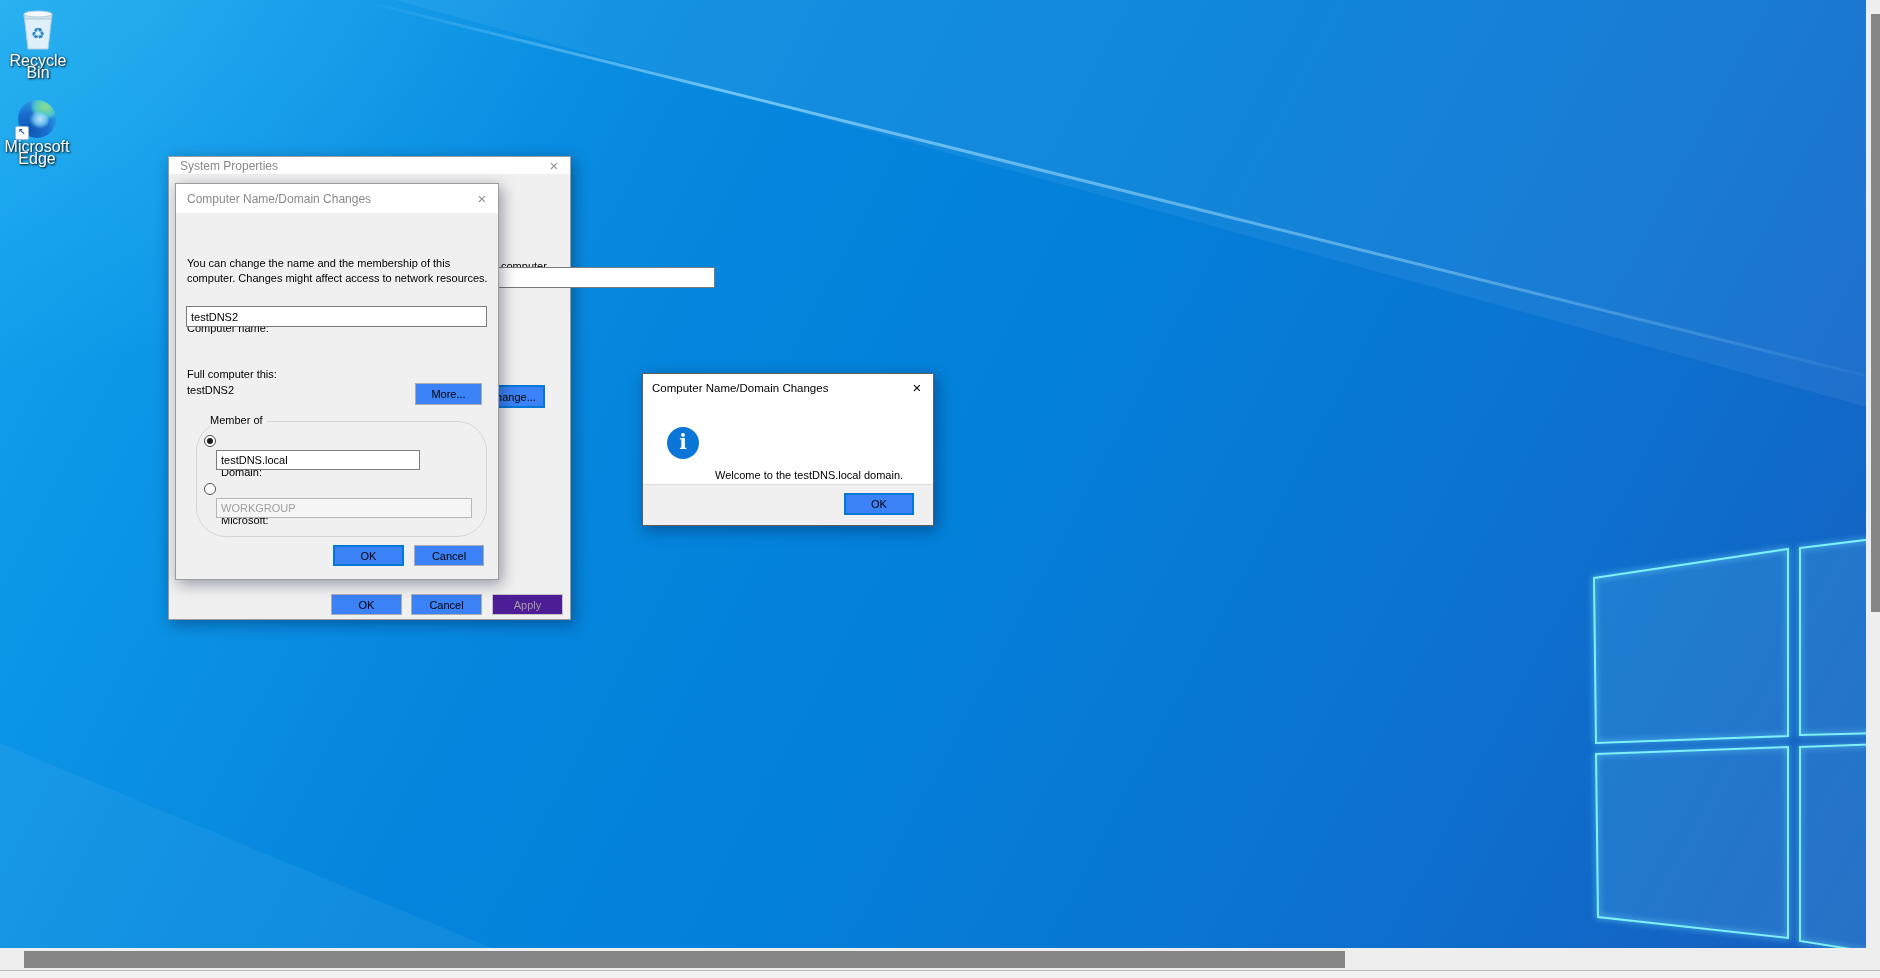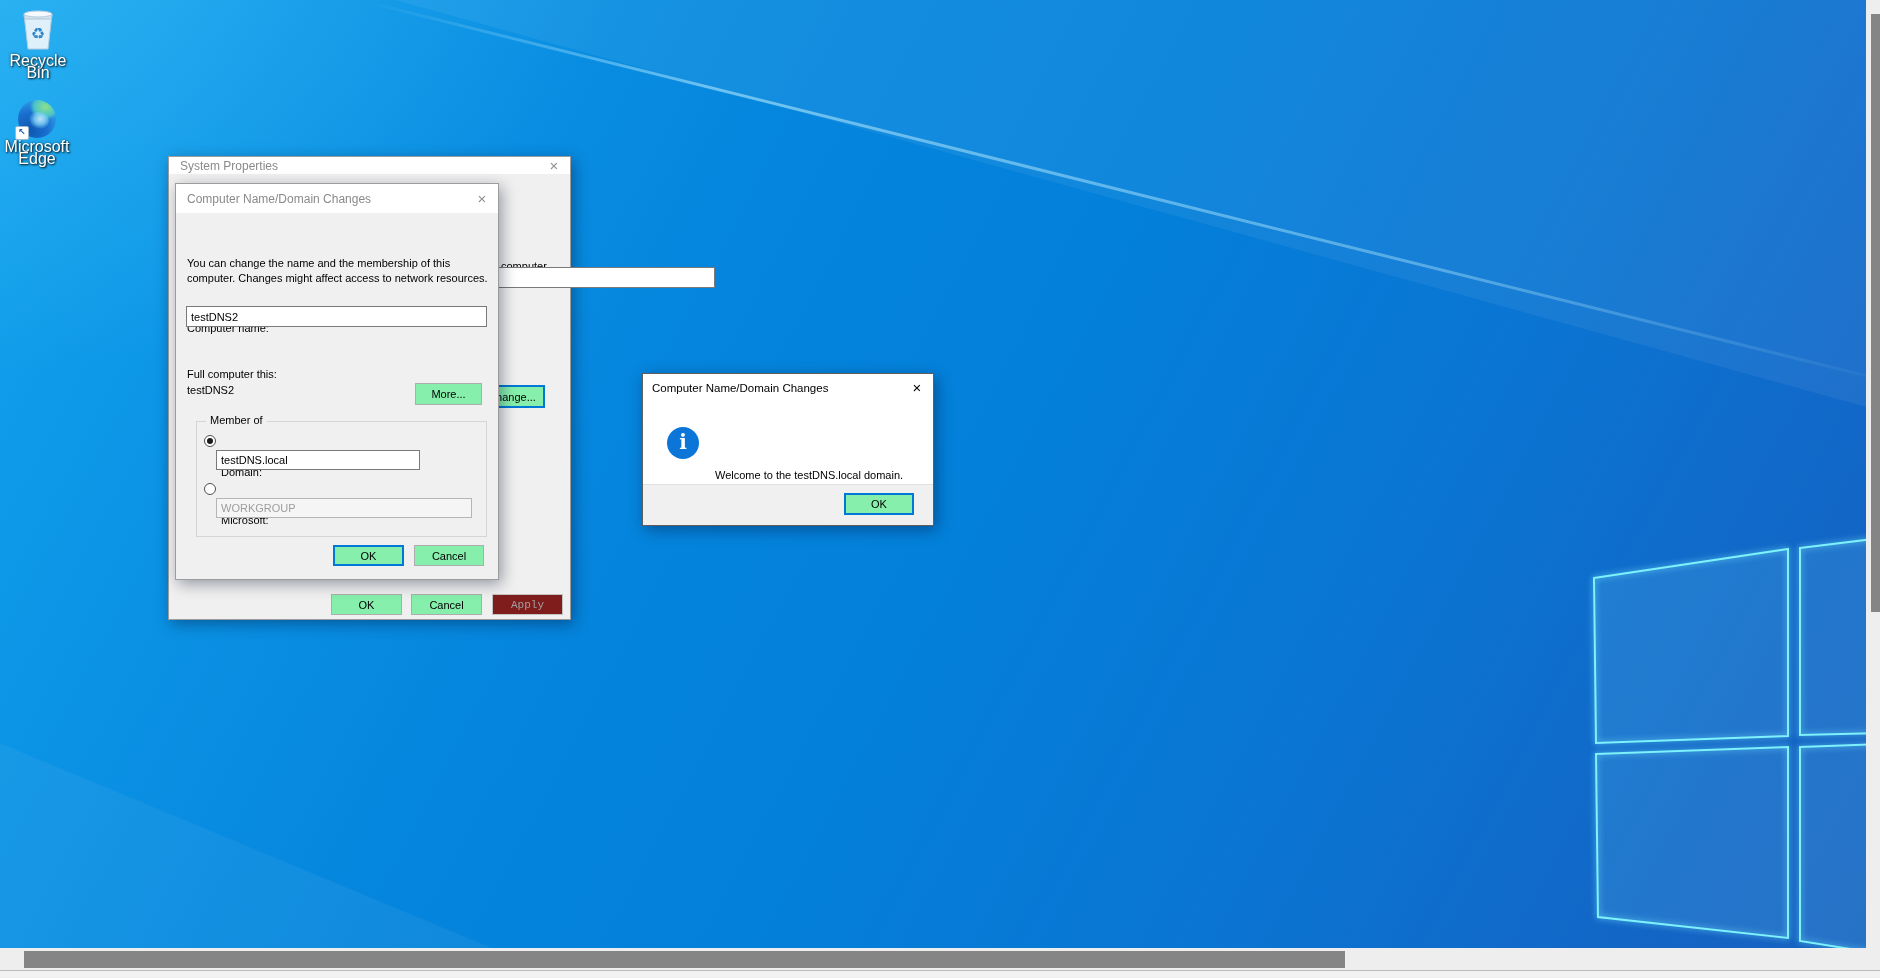--- a/index.html
+++ b/index.html
@@ -65,25 +65,25 @@
   .titlebar .t{font-size:12px;padding-left:11px;flex:1;white-space:nowrap;overflow:hidden;}
   .inactive .t{color:#8a8a8a;}
   .active .t{color:#000;}
   .close-btn{
     width:32px;text-align:center;font-size:15px;line-height:15px;cursor:default;flex:0 0 auto;
   }
   .inactive .close-btn{color:#8f8f8f;}
   .active .close-btn{color:#000;}
   .lbl{position:absolute;font-size:11px;color:#000;white-space:nowrap;margin-top:32px;}
   .btn{
-    position:absolute;background:#86efac;border:1px solid #adadad;font-size:11px;
+    position:absolute;background:#3b82f6;border:1px solid #adadad;font-size:11px;
     font-family:inherit;color:#000;padding:0;cursor:default;
   }
   .btn.default{border:2px solid #0078d7;}
-  .btn:disabled{color:#a0a0a0;border-color:#c3c3c3;background:#7f1d1d;font-family:Liberation Mono, monospace;}
+  .btn:disabled{color:#a0a0a0;border-color:#c3c3c3;background:#4c1d95;}
   .txt{
     position:absolute;background:#fff;border:1px solid #7a7a7a;font-size:11px;
     font-family:inherit;color:#000;padding:0 4px;box-sizing:border-box;
   }
   .txt:disabled{background:#f5f5f5;border-color:#b5b5b5;color:#9e9e9e;}
   .groupbox{position:absolute;border:1px solid #d5d5d5;}
   .groupbox>.gb-label{
     position:absolute;top:-8px;left:9px;background:#f0f0f0;padding:0 4px;font-size:11px;color:#000;
   }
   .radio{
@@ -166,21 +166,21 @@
   <span class="lbl" style="left:11px;top:56px;">computer. Changes might affect access to network resources.</span>
 
   <span class="lbl" style="left:11px;top:106px;">Computer name:</span>
   <input class="txt" style="left: 10px; top: 122px; width: 301px; height: 21px;" value="testDNS2">
 
   <span class="lbl" style="left:11px;top:152px;">Full computer this:</span>
   <span class="lbl" style="left:11px;top:168px;">testDNS2</span>
 
   <button class="btn" style="left:239px;top:199px;width:67px;height:22px;">More...</button>
 
-  <div class="groupbox" style="left:20px;top:237px;width:289px;height:114px;">
+  <div class="groupbox" style="left:20px;top:237px;width:289px;height:114px;border-radius:30px;">
     <span class="gb-label">Member of</span>
     <span class="radio checked" style="left:7px;top:13px;"></span>
     <span class="lbl" style="left:24px;top:12px;">Domain:</span>
     <input class="txt" style="left: 19px; top: 28px; width: 204px; height: 20px;" value="testDNS.local">
     <span class="radio" style="left:7px;top:61px;"></span>
     <span class="lbl" style="left:24px;top:60px;">Microsoft:</span>
     <input class="txt" disabled="" style="left: 19px; top: 76px; width: 256px; height: 20px;" value="WORKGROUP">
   </div>
 
   <button class="btn default" style="left:157px;top:361px;width:71px;height:21px;">OK</button>

